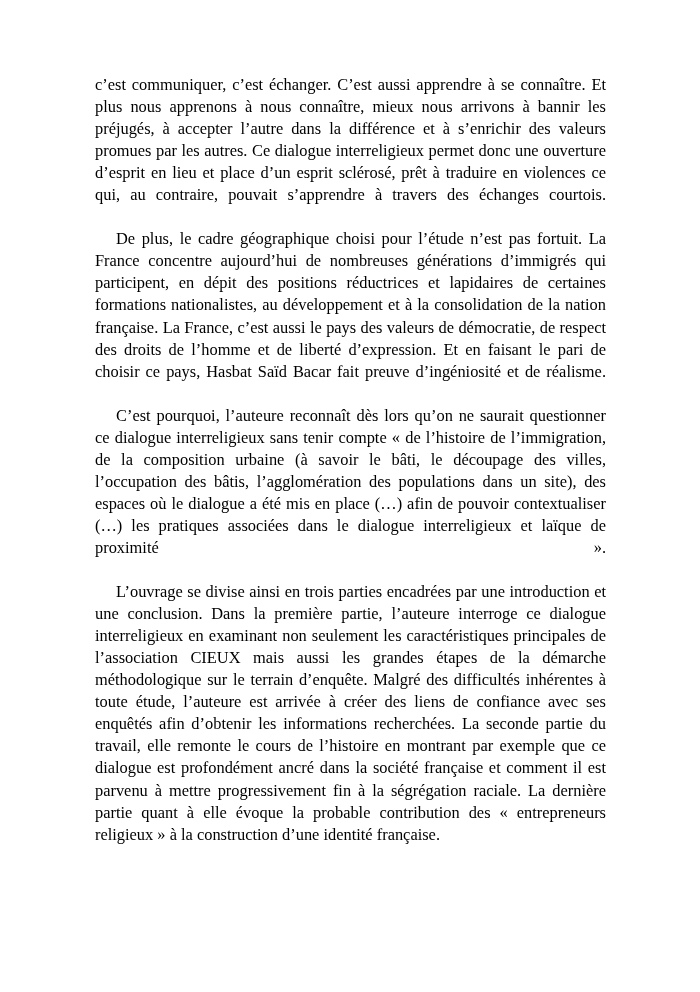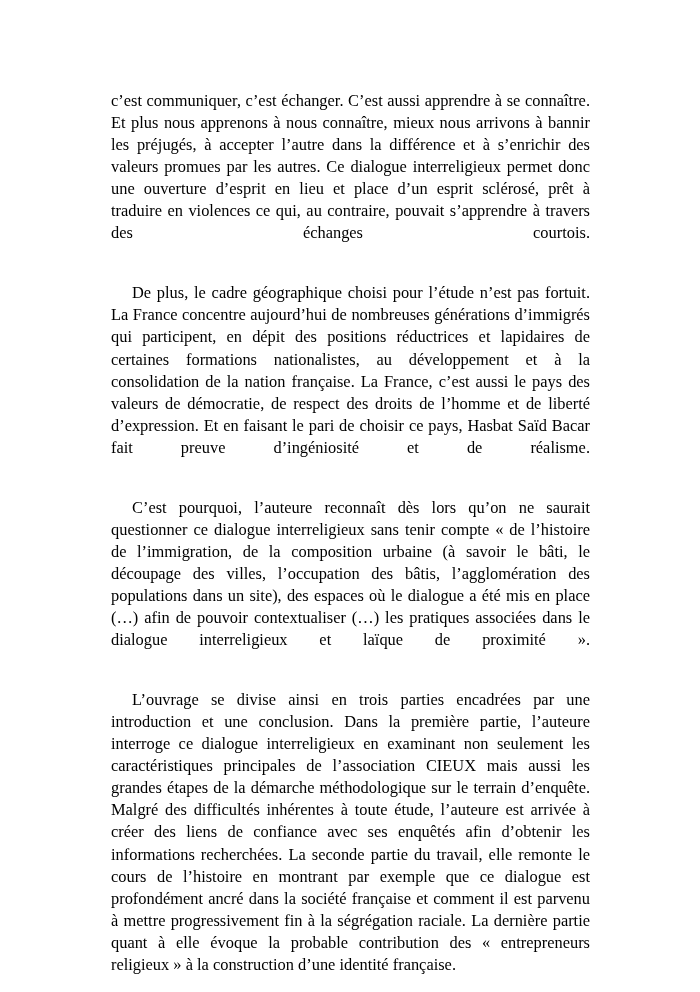--- a/index.html
+++ b/index.html
@@ -15,21 +15,21 @@
     overflow: hidden;
     box-sizing: border-box;
   }
   .text-column {
     position: absolute;
     left: 95px;
     top: 74px;
     width: 511px;
   }
   p.para {
-    margin: 16px;
+    margin: 0;
     padding: 0;
     font-family: "Liberation Serif", "DejaVu Serif", serif;
     font-size: 16.4px;
     line-height: 22.05px;
     color: #000000;
     text-align: justify;
     text-justify: inter-word;
     text-indent: 21px;
     -webkit-font-smoothing: antialiased;
     hyphens: none;

